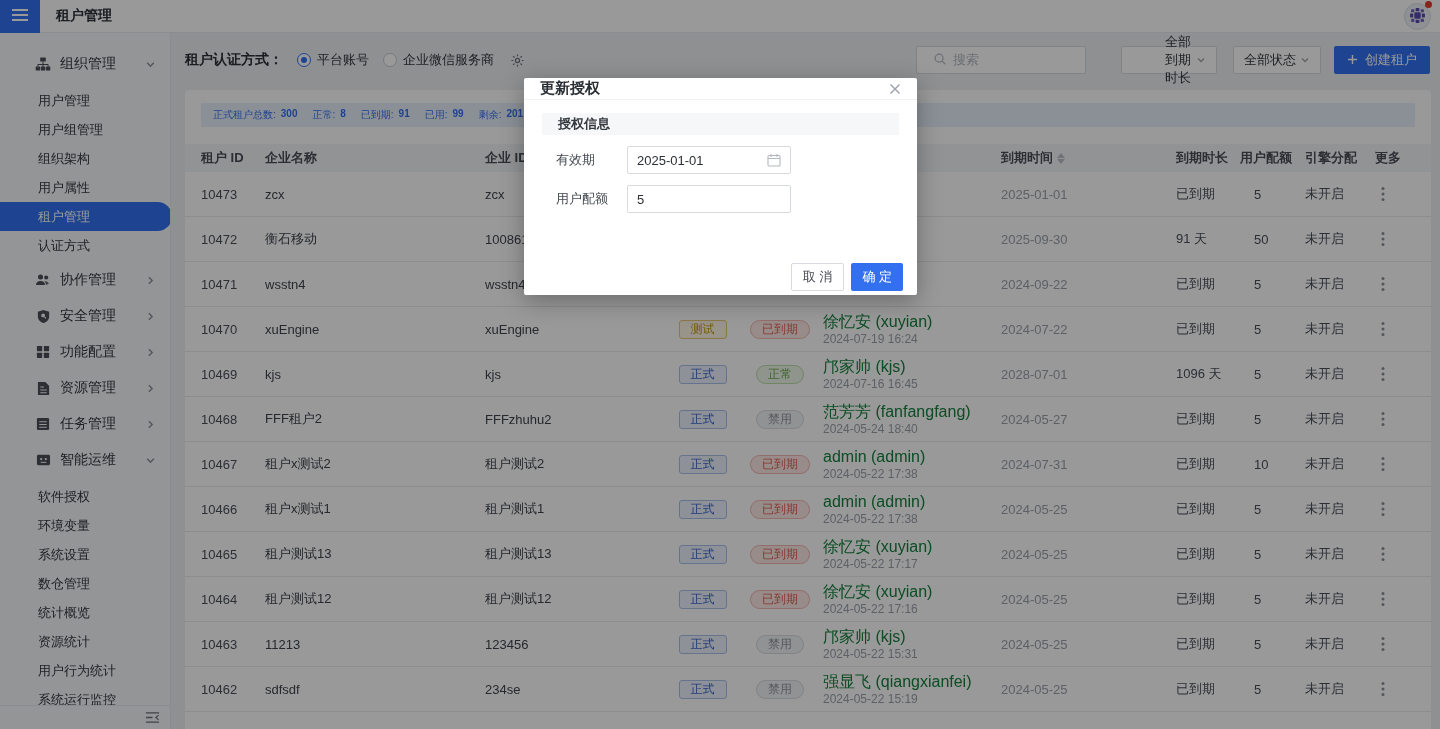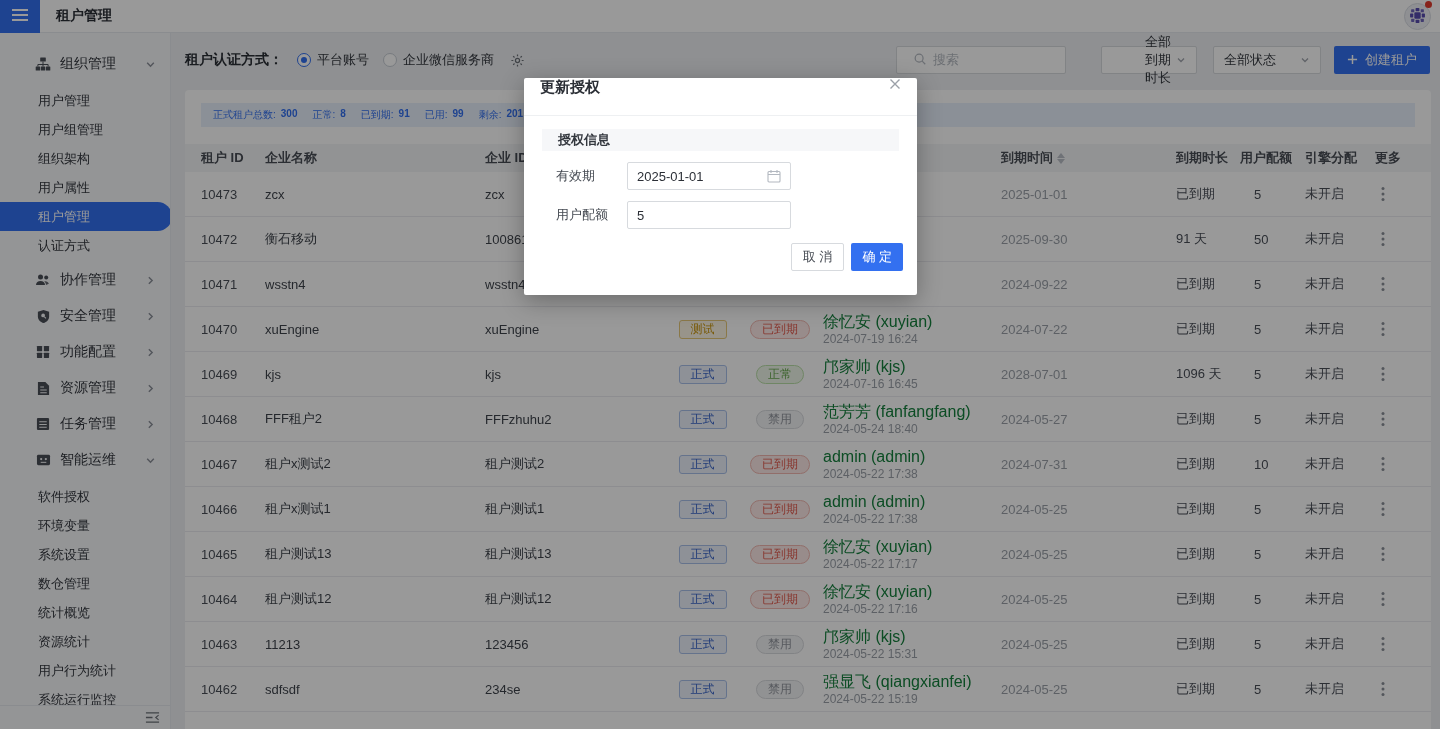--- a/index.html
+++ b/index.html
@@ -43,21 +43,21 @@
   .radio{width:14px;height:14px;border-radius:50%;background:#fff;position:relative;flex:0 0 auto;}
   .radio.on{border:1px solid var(--primary);}
   .radio.on::after{content:"";position:absolute;inset:3px;border-radius:50%;background:var(--primary);}
   .radio.off{border:1px solid #c6ccd4;}
   .gear{margin-left:16px;color:#6b7077;display:flex;cursor:pointer;}
   .tb-spacer{flex:1;}
   .search-box{width:170px;height:28px;background:#fff;border:1px solid #d7dade;border-radius:2px;display:flex;align-items:center;gap:6px;padding:0 16px;color:#b3b8c0;cursor:text;}
   .select{height:28px;background:#fff;border:1px solid #d7dade;border-radius:2px;display:flex;align-items:center;justify-content:space-between;padding:0 10px;color:var(--ink);cursor:pointer;}
   .select .chev{color:#a0a5ad;display:flex;}
   .sel-duration{width:96px;margin-left:35px;padding-left:43px;}
-  .sel-status{width:108px;margin-left:16px;}
+  .sel-status{width:88px;margin-left:16px;}
   .btn-create{height:28px;margin-left:13px;padding:0 13px;background:var(--primary);color:#fff;border:none;border-radius:2px;display:flex;align-items:center;gap:7px;font-size:13px;cursor:pointer;}
 
   
   .panel{position:absolute;left:185px;top:90px;width:1246px;height:660px;background:#fff;border-radius:4px 4px 0 0;z-index:1;}
   .stats-bar{margin:13px 16px 0;height:24px;background:#e8f0fc;display:flex;align-items:center;gap:15px;padding:0 12px;color:var(--primary);font-size:10px;white-space:nowrap;overflow:hidden;}
   .stat-seg{display:flex;gap:5px;}
   .stat-val{font-weight:bold;}
   .trow{display:grid;grid-template-columns:64px 220px 175px 85px 70px 186px 175px 64px 65px 60px 50px;padding-left:16px;align-items:center;}
   .thead{margin-top:17px;height:28px;background:var(--head-bg);font-size:13px;font-weight:bold;color:#484d55;}
   .tbody .trow{height:45px;border-bottom:1px solid var(--line);font-size:13px;color:var(--ink2);}
@@ -81,29 +81,29 @@
   .tbadge.test{color:#c9940a;background:#fdf7e7;border-color:#e6c878;}
   .sbadge{border-radius:10px;}
   .sbadge.expired{color:#e25a4e;background:#fdeae8;border-color:#f2b8b1;}
   .sbadge.normal{color:#6aaa52;background:#eff7ea;border-color:#badfa8;}
   .sbadge.disabled{color:#90949c;background:#f2f3f5;border-color:#d8dade;}
   .more-btn{color:#8a8f98;display:inline-flex;padding:3px 6px;cursor:pointer;}
 
   
   .mask{position:absolute;inset:0;background:rgba(0,0,0,0.4);z-index:100;}
   .modal{position:absolute;left:524px;top:78px;width:393px;height:217px;background:#fff;border-radius:2px;z-index:101;box-shadow:0 6px 24px rgba(0,0,0,.3);}
-  .modal-header{height:38px;border-bottom:1px solid #eef0f2;display:flex;align-items:flex-start;padding:0 16px;}
+  .modal-header{height:22px;border-bottom:1px solid #eef0f2;display:flex;align-items:center;padding:0 16px;}
   .modal-title{font-size:15px;font-weight:bold;color:#2b2f36;}
   .modal-close{margin-left:auto;color:#9ba0a8;display:flex;cursor:pointer;}
   .modal-section{margin:13px 18px 0;height:22px;background:#f6f7f9;display:flex;align-items:center;padding-left:16px;font-size:13px;font-weight:bold;color:#33373e;}
   .form-row{display:flex;align-items:center;margin:11px 16px 0 32px;height:28px;}
   .form-label{width:71px;font-size:13px;color:#454a52;flex:0 0 auto;}
   .input{width:164px;height:28px;border:1px solid #d7dade;border-radius:2px;background:#fff;display:flex;align-items:center;justify-content:space-between;padding:0 9px;font-size:13px;color:#2b2f36;cursor:text;}
   .input .cal{color:#b3b8c0;display:flex;}
-  .modal-footer{position:absolute;right:14px;bottom:24px;display:flex;gap:7px;}
+  .modal-footer{position:absolute;right:14px;bottom:4px;display:flex;gap:7px;}
   .btn-cancel{height:28px;padding:0 11px;background:#fff;border:1px solid #d7dade;border-radius:2px;font-size:13px;color:#454a52;cursor:pointer;}
   .btn-confirm{height:28px;padding:0 11px;background:var(--primary);border:none;border-radius:2px;font-size:13px;color:#fff;cursor:pointer;}
 </style>
 </head>
 <body>
 
 <div class="app-header">
   <div class="menu-tile">
     <span><svg width="18" height="14" viewBox="0 0 18 14">
           <path d="M1 2h16M1 7h16M1 12h16" stroke="#fff" stroke-width="1.8"></path>

